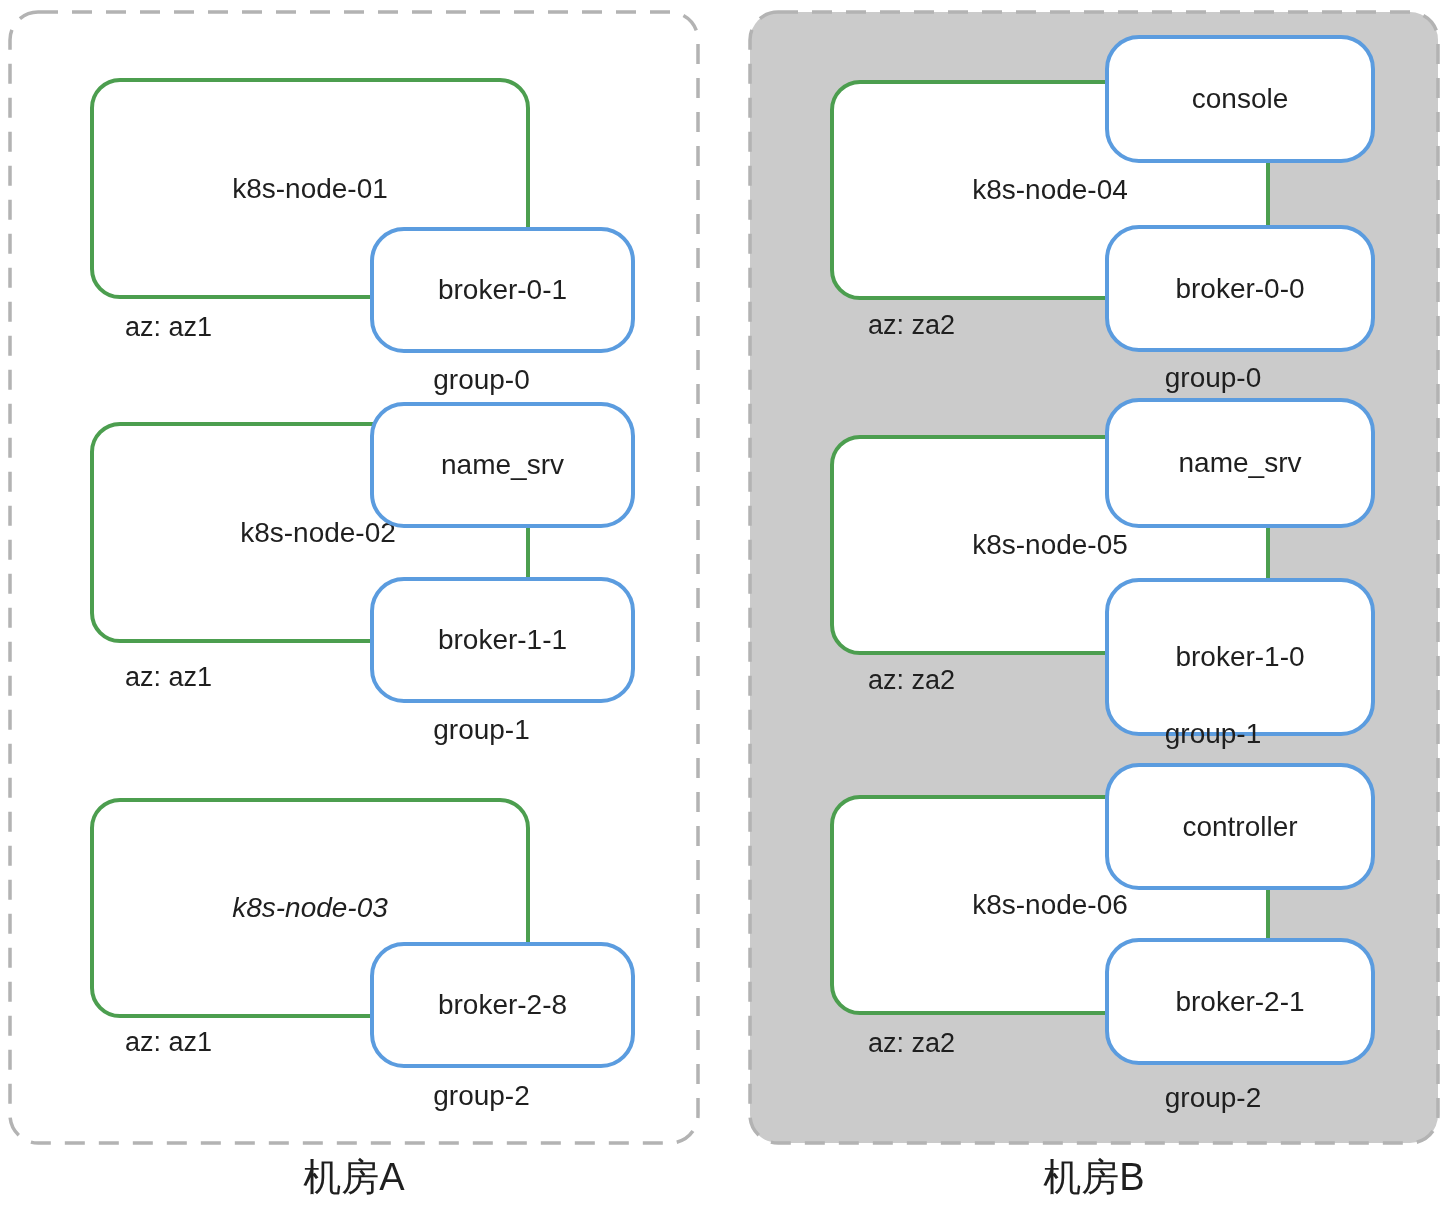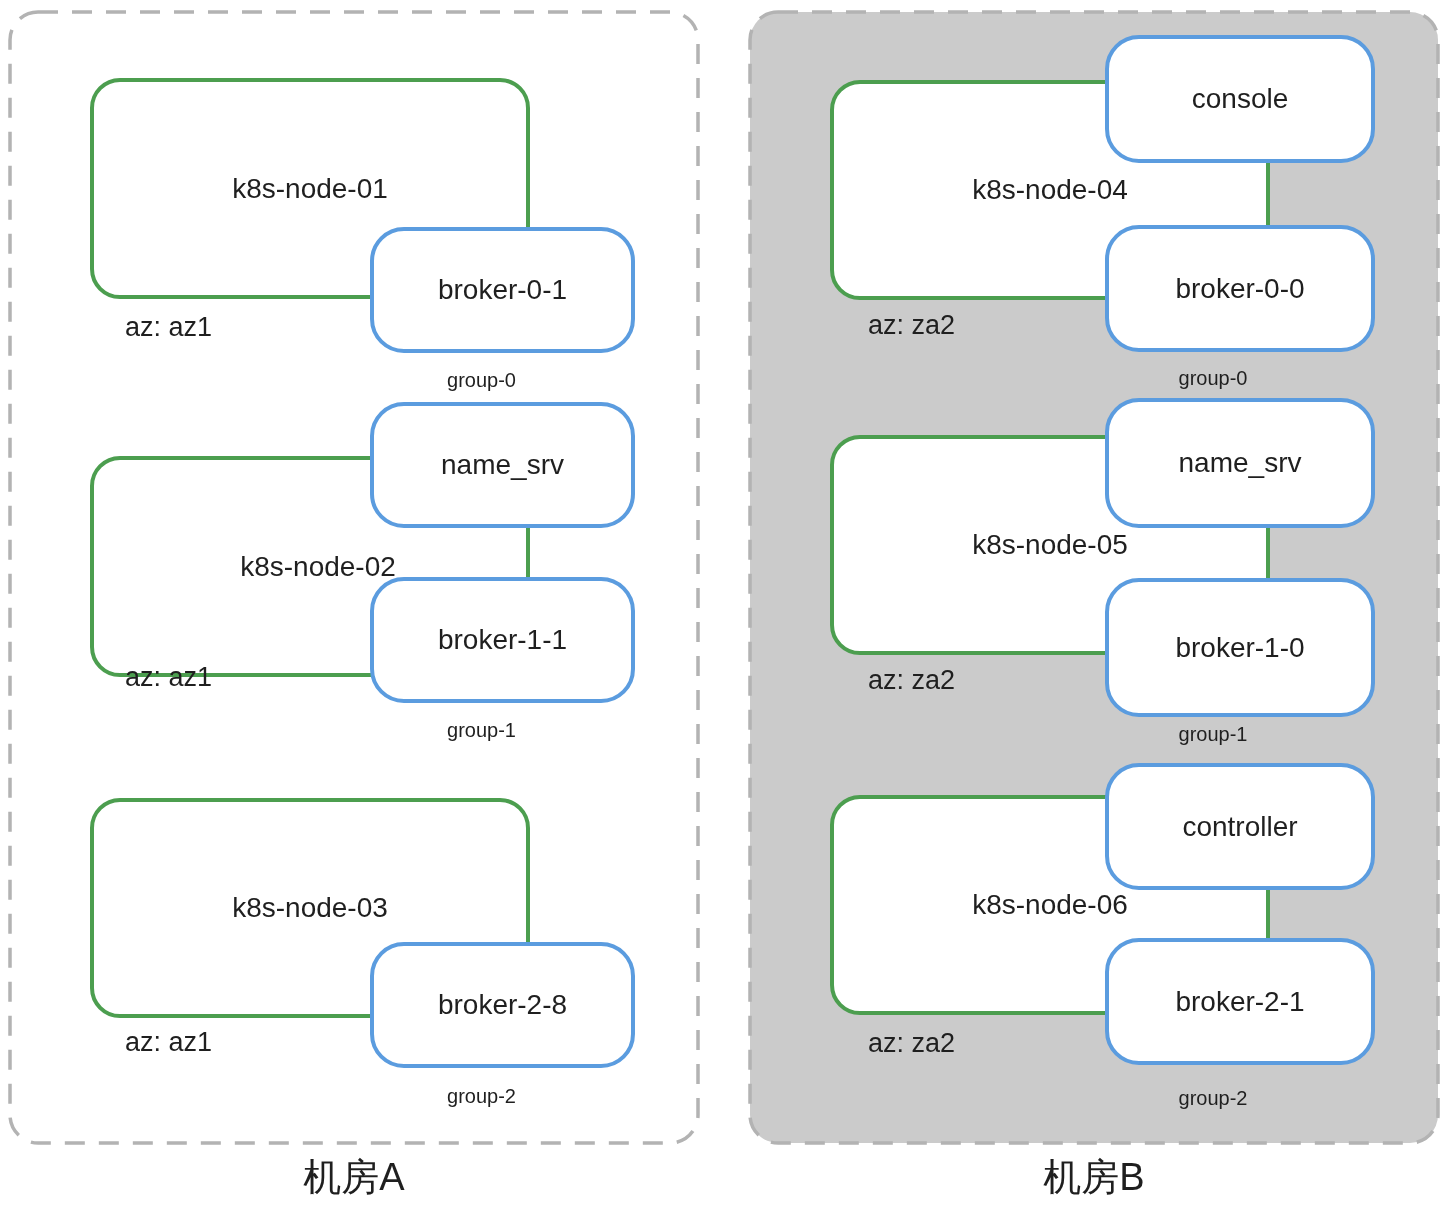--- a/index.html
+++ b/index.html
@@ -38,66 +38,66 @@
   .service-box{
     position:absolute;
     background:var(--fill);
     border:4px solid var(--blue);
     border-radius:34px;
     display:flex;align-items:center;justify-content:center;
     font-size:28px;
     box-sizing:border-box;
   }
   .az-label{position:absolute;font-size:27px;line-height:34px;white-space:nowrap;}
-  .group-label{position:absolute;font-size:20px;line-height:36px;text-align:center;}
+  .group-label{position:absolute;font-size:28px;line-height:36px;text-align:center;}
   .panel-title{position:absolute;top:1155px;width:692px;text-align:center;font-size:38px;line-height:44px;}
   .title-a{left:8px;}
   .title-b{left:748px;}
 </style>
 </head>
 <body>
 
 <div class="canvas">
 
   <div class="panel panel-a">
     <svg class="panel-outline" viewBox="0 0 692 1135">
       <rect class="outline-a" x="2" y="2" width="688" height="1131" rx="28"></rect>
     </svg>
 
     <div class="node-box" style="left:82px;top:68px;width:440px;height:221px;">k8s-node-01</div>
     <div class="service-box" style="left:362px;top:217px;width:265px;height:126px;">broker-0-1</div>
     <div class="az-label" style="left:117px;top:300px;">az: az1</div>
     <div class="group-label" style="left:341px;top:352px;width:265px;">group-0</div>
 
-    <div class="node-box" style="left:82px;top:446px;width:440px;height:221px;padding-left:16px;">k8s-node-02</div>
+    <div class="node-box" style="left:82px;top:412px;width:440px;height:221px;padding-left:16px;">k8s-node-02</div>
     <div class="service-box" style="left:362px;top:392px;width:265px;height:126px;">name_srv</div>
     <div class="service-box" style="left:362px;top:567px;width:265px;height:126px;">broker-1-1</div>
     <div class="az-label" style="left:117px;top:650px;">az: az1</div>
     <div class="group-label" style="left:341px;top:702px;width:265px;">group-1</div>
 
-    <div class="node-box" style="left:82px;top:788px;width:440px;height:220px;">k8s-node-03</div>
+    <div class="node-box" style="left:82px;top:788px;width:440px;height:220px;font-style:italic;">k8s-node-03</div>
     <div class="service-box" style="left:362px;top:932px;width:265px;height:126px;">broker-2-8</div>
     <div class="az-label" style="left:117px;top:1015px;">az: az1</div>
     <div class="group-label" style="left:341px;top:1068px;width:265px;">group-2</div>
   </div>
 
   <div class="panel panel-b">
     <svg class="panel-outline" viewBox="0 0 692 1135">
       <rect class="outline-b" x="2" y="2" width="688" height="1131" rx="28"></rect>
     </svg>
 
     <div class="node-box" style="left:82px;top:70px;width:440px;height:220px;">k8s-node-04</div>
     <div class="service-box" style="left:357px;top:25px;width:270px;height:128px;">console</div>
     <div class="service-box" style="left:357px;top:215px;width:270px;height:127px;">broker-0-0</div>
     <div class="az-label" style="left:120px;top:298px;">az: za2</div>
     <div class="group-label" style="left:330px;top:350px;width:270px;">group-0</div>
 
     <div class="node-box" style="left:82px;top:425px;width:440px;height:220px;">k8s-node-05</div>
     <div class="service-box" style="left:357px;top:388px;width:270px;height:130px;">name_srv</div>
-    <div class="service-box" style="left:357px;top:568px;width:270px;height:139px;">broker-1-0</div>
+    <div class="service-box" style="left:357px;top:568px;width:270px;height:158px;">broker-1-0</div>
     <div class="az-label" style="left:120px;top:653px;">az: za2</div>
     <div class="group-label" style="left:330px;top:706px;width:270px;">group-1</div>
 
     <div class="node-box" style="left:82px;top:785px;width:440px;height:220px;">k8s-node-06</div>
     <div class="service-box" style="left:357px;top:753px;width:270px;height:127px;">controller</div>
     <div class="service-box" style="left:357px;top:928px;width:270px;height:127px;">broker-2-1</div>
     <div class="az-label" style="left:120px;top:1016px;">az: za2</div>
     <div class="group-label" style="left:330px;top:1070px;width:270px;">group-2</div>
   </div>
 

